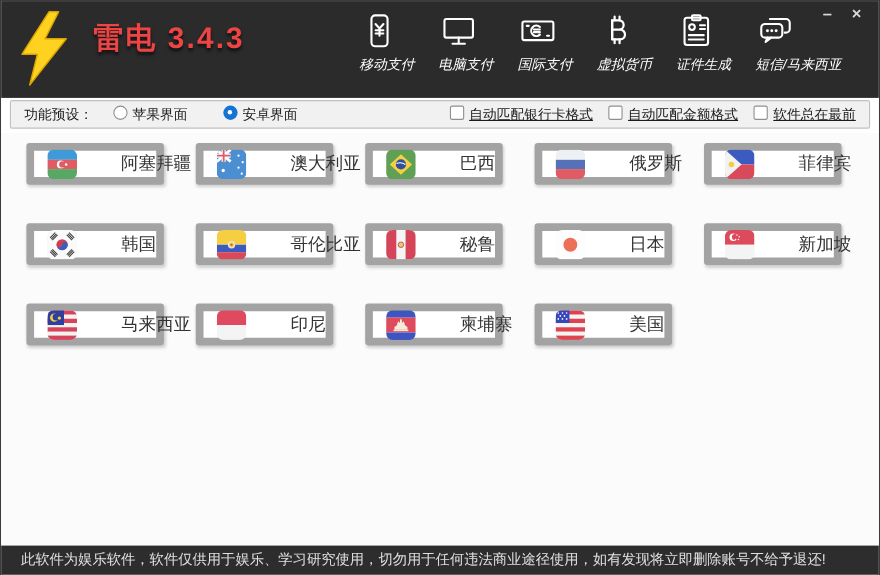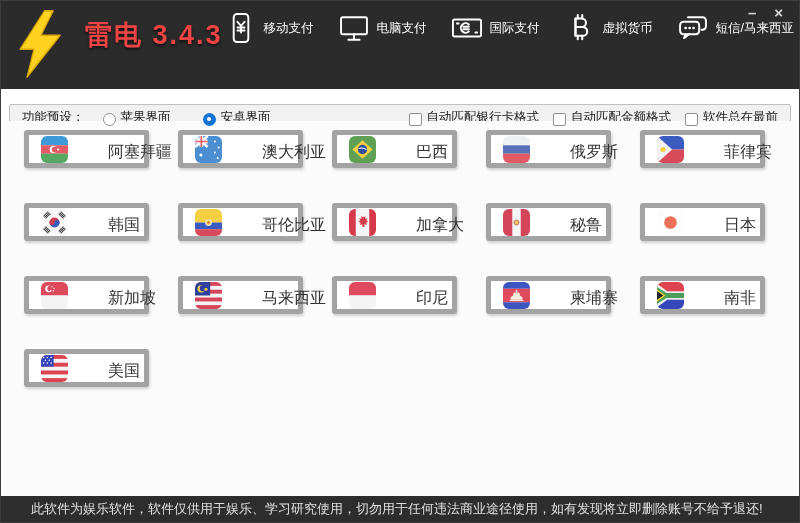--- a/index.html
+++ b/index.html
@@ -8,47 +8,47 @@
     border:1px solid #3c3c3c; background:#fbfbfc;
     display:flex; flex-direction:column; overflow:hidden; position:relative;
     font-family:"Liberation Sans","DejaVu Sans",sans-serif;
   }
   
   .titlebar { height:88px; flex:none; background:#2b2b2b; display:flex; align-items:flex-start; padding:0 12px; position:relative; }
   .logo { width:56px; height:76px; margin-top:5px; flex:none; }
   .logo svg { width:100%; height:100%; display:block; }
   .app-title { color:#ef4444; font-size:27px; font-weight:bold; margin:16px 0 0 16px; letter-spacing:2px; text-shadow:0 2px 3px rgba(0,0,0,.65); white-space:nowrap; }
   .header-nav { margin-left:auto; margin-right:22px; margin-top:9px; display:flex; gap:22px; }
-  .nav-item { display:flex; align-items:center; gap:5px; cursor:pointer; }
+  .nav-item { display:flex; flex-direction:column; align-items:flex-start; gap:5px; cursor:pointer;font-style:italic; }
   .nav-icon { width:36px; height:36px; }
   .nav-icon svg { width:100%; height:100%; display:block; }
   .nav-label { color:#fff; font-size:12.5px; white-space:nowrap; }
   .win-controls { position:absolute; top:4px; right:16px; display:flex; gap:18px; color:#d9d9d9; font-size:15px; font-weight:bold; }
   .win-btn { cursor:pointer; line-height:1; }
   
-  .settings-strip { height:32px; flex:none; background:#fff; padding:15px 8px; box-sizing:border-box; }
+  .settings-strip { height:32px; flex:none; background:#fff; padding:2px 8px; box-sizing:border-box; }
   .settings-bar { height:26px; box-sizing:border-box; background:#f1f1f1; border:1px solid #c0c0c0; border-radius:2px; display:flex; align-items:center; padding:0 12px; font-size:12.5px; color:#1a1a1a; }
   .preset-label { margin-right:18px; white-space:nowrap; }
   .radio-group { display:flex; gap:32px; }
   .checkbox-group { margin-left:auto; display:flex; gap:14px;text-decoration:underline; }
-  .opt { display:flex; align-items:flex-end; gap:5px; cursor:pointer; white-space:nowrap; }
+  .opt { display:flex; align-items:flex-start; gap:5px; cursor:pointer; white-space:nowrap; }
   .radio { width:13px; height:13px; box-sizing:border-box; border-radius:50%; background:#fff; border:1px solid #8f8f8f; position:relative; flex:none; }
   .radio.checked { background:var(--accent,#1474d4); border:none; }
   .radio.checked::after { content:""; position:absolute; left:4.5px; top:4.5px; width:4px; height:4px; border-radius:50%; background:#fff; }
   .checkbox { width:13px; height:13px; box-sizing:border-box; border-radius:2px; background:#fff; border:1px solid #8f8f8f; position:relative; flex:none; }
   .checkbox.checked { background:var(--accent,#1474d4); border-color:var(--accent,#1474d4); }
   .checkbox.checked::after { content:"\2713"; position:absolute; left:1.5px; top:-1px; color:#fff; font-size:11px; font-weight:bold; }
   
   .main { flex:1; background:#fbfbfc; padding:9px 0 0 23px; display:grid; grid-template-columns:repeat(5,125px); column-gap:29px; row-gap:35px; align-content:start; }
-  .country-btn { width:125px; height:38px; box-sizing:border-box; background:#fff; border:5px solid #a3a3a3; border-radius:3px; box-shadow:1px 2px 3px rgba(0,0,0,.18); display:flex; align-items:flex-end; padding:0 6px 0 12px; cursor:pointer;gap:40px; }
+  .country-btn { width:125px; height:38px; box-sizing:border-box; background:#fff; border:7px solid #a3a3a3; border-radius:3px; box-shadow:1px 2px 3px rgba(0,0,0,.18); display:flex; align-items:center; padding:0 6px 0 12px; cursor:pointer;gap:40px; }
   .flag { width:27px; height:27px; border-radius:6px; overflow:hidden; flex:none; box-shadow:inset 0 0 0 1px rgba(0,0,0,.06); }
   .flag svg { width:100%; height:100%; display:block; }
   .country-label { flex:1; text-align:center; font-size:16px; color:#333; white-space:nowrap; }
   
-  .footer { height:26px; flex:none; background:#2d2d2d; color:#e0e0e0; font-size:13px; display:flex; align-items:center; padding-left:30px; white-space:nowrap; }
+  .footer { height:26px; flex:none; background:#2d2d2d; color:#e0e0e0; font-size:13px; display:flex; align-items:center; padding-left:18px; white-space:nowrap; }
 </style>
 </head>
 <body>
 
 <div class="window">
 
   <header class="titlebar">
     <span class="logo">
       <svg viewBox="0 0 64 80">
           <polygon points="36,2 8,46 24,46 16,78 54,30 32,30 46,2" fill="#ffd21f" stroke="#d9a400" stroke-width="1.5" stroke-linejoin="round"></polygon>
@@ -93,20 +93,33 @@
         <div class="nav-item">
     <span class="nav-icon">
             <svg viewBox="0 0 32 32">
               <g stroke="#fff" stroke-width="1.8" fill="none" stroke-linecap="round" stroke-linejoin="round">
                 <path d="M12 7.5h5.5a3.8 3.8 0 0 1 0 7.6H12zM12 15.1h6.5a3.9 3.9 0 0 1 0 7.8H12z"></path>
                 <path d="M12 7.5v15.4M14 4.5v3M18 4.5v3M14 23v3M18 23v3"></path>
               </g>
             </svg>
           </span>
     <span class="nav-label">虚拟货币</span>
+  </div>
+        <div class="nav-item">
+    <span class="nav-icon">
+            <svg viewBox="0 0 32 32">
+              <g stroke="#fff" stroke-width="1.7" fill="none" stroke-linecap="round" stroke-linejoin="round">
+                <rect x="6.5" y="5.5" width="19" height="22" rx="2"></rect>
+                <rect x="12.5" y="3.5" width="7" height="4" rx="1"></rect>
+                <circle cx="12.5" cy="13" r="2.3"></circle>
+                <path d="M19 11.5h4M19 14.5h4M10 19.5h12M10 23h12"></path>
+              </g>
+            </svg>
+          </span>
+    <span class="nav-label">证件生成</span>
   </div>
         <div class="nav-item">
     <span class="nav-icon">
             <svg viewBox="0 0 32 32">
               <g stroke="#fff" stroke-width="1.7" fill="none" stroke-linecap="round" stroke-linejoin="round">
                 <path d="M11.5 6.5h13a3 3 0 0 1 3 3v5a3 3 0 0 1-3 3h-1"></path>
                 <rect x="4.5" y="10.5" width="17" height="11" rx="3" fill="#2b2b2b"></rect>
                 <path d="M9.5 21.5L8 25l4.5-3.5"></path>
               </g>
               <g fill="#fff">
@@ -270,31 +283,20 @@
             <circle cx="16" cy="16" r="2.6" fill="#f5cf41"></circle>
             <circle cx="16" cy="16" r="1.2" fill="#cf3e4e"></circle>
           </svg>
         </span>
     <span class="country-label">哥伦比亚</span>
   </div>
       <div class="country-btn">
     <span class="flag">
           <svg viewBox="0 0 32 32">
             <rect width="32" height="32" fill="#f5f5f5"></rect>
-            <rect width="8" height="32" fill="#d5394a"></rect>
-            <rect x="24" width="8" height="32" fill="#d5394a"></rect>
-            <path fill="#d5394a" d="M16 7l1.3 2.8 2.3-1.1-.5 3 3-.5-1.4 2.5 2.2 1.4-2.6 1.2.8 2.6-2.9-.8-.1 3.1h-2.2l-.1-3.1-2.9.8.8-2.6-2.6-1.2 2.2-1.4-1.4-2.5 3 .5-.5-3 2.3 1.1z"></path>
-          </svg>
-        </span>
-    <span class="country-label">加拿大</span>
-  </div>
-      <div class="country-btn">
-    <span class="flag">
-          <svg viewBox="0 0 32 32">
-            <rect width="32" height="32" fill="#f5f5f5"></rect>
             <rect width="11" height="32" fill="#d5455a"></rect>
             <rect x="21" width="11" height="32" fill="#d5455a"></rect>
             <circle cx="16" cy="16" r="3" fill="#f0c75e" stroke="#a33f4f" stroke-width="0.8"></circle>
           </svg>
         </span>
     <span class="country-label">秘鲁</span>
   </div>
       <div class="country-btn">
     <span class="flag">
           <svg viewBox="0 0 32 32">
@@ -352,35 +354,20 @@
     <span class="flag">
           <svg viewBox="0 0 32 32">
             <rect width="32" height="8" fill="#3c55c0"></rect>
             <rect y="8" width="32" height="16" fill="#df4a5c"></rect>
             <rect y="24" width="32" height="8" fill="#3c55c0"></rect>
             <polygon points="9,21 9,18 12,16 12,14 13.5,12 15,14 15,10.5 16,9 17,10.5 17,14 18.5,12 20,14 20,16 23,18 23,21" fill="#f3ecdc"></polygon>
             <rect x="8" y="21" width="16" height="1.6" fill="#f3ecdc"></rect>
           </svg>
         </span>
     <span class="country-label">柬埔寨</span>
-  </div>
-      <div class="country-btn">
-    <span class="flag">
-          <svg viewBox="0 0 32 32">
-            <rect width="32" height="16" fill="#dd4450"></rect>
-            <rect y="16" width="32" height="16" fill="#3547bb"></rect>
-            <polygon points="0,2 19,16 0,30" fill="#f2f2f2"></polygon>
-            <rect x="13" y="11" width="19" height="10" fill="#f2f2f2"></rect>
-            <polygon points="0,6 16,16 0,26" fill="#4d9e58"></polygon>
-            <rect x="11" y="13" width="21" height="6" fill="#4d9e58"></rect>
-            <polygon points="0,8.5 10,16 0,23.5" fill="#f5cf41"></polygon>
-            <polygon points="0,11 7.5,16 0,21" fill="#222"></polygon>
-          </svg>
-        </span>
-    <span class="country-label">南非</span>
   </div>
       <div class="country-btn">
     <span class="flag">
           <svg viewBox="0 0 32 32">
             <rect width="32" height="32" fill="#f4f4f4"></rect>
             <g fill="#dd4450">
               <rect width="32" height="4.6"></rect>
               <rect y="9.2" width="32" height="4.6"></rect>
               <rect y="18.4" width="32" height="4.6"></rect>
               <rect y="27.4" width="32" height="4.6"></rect>

